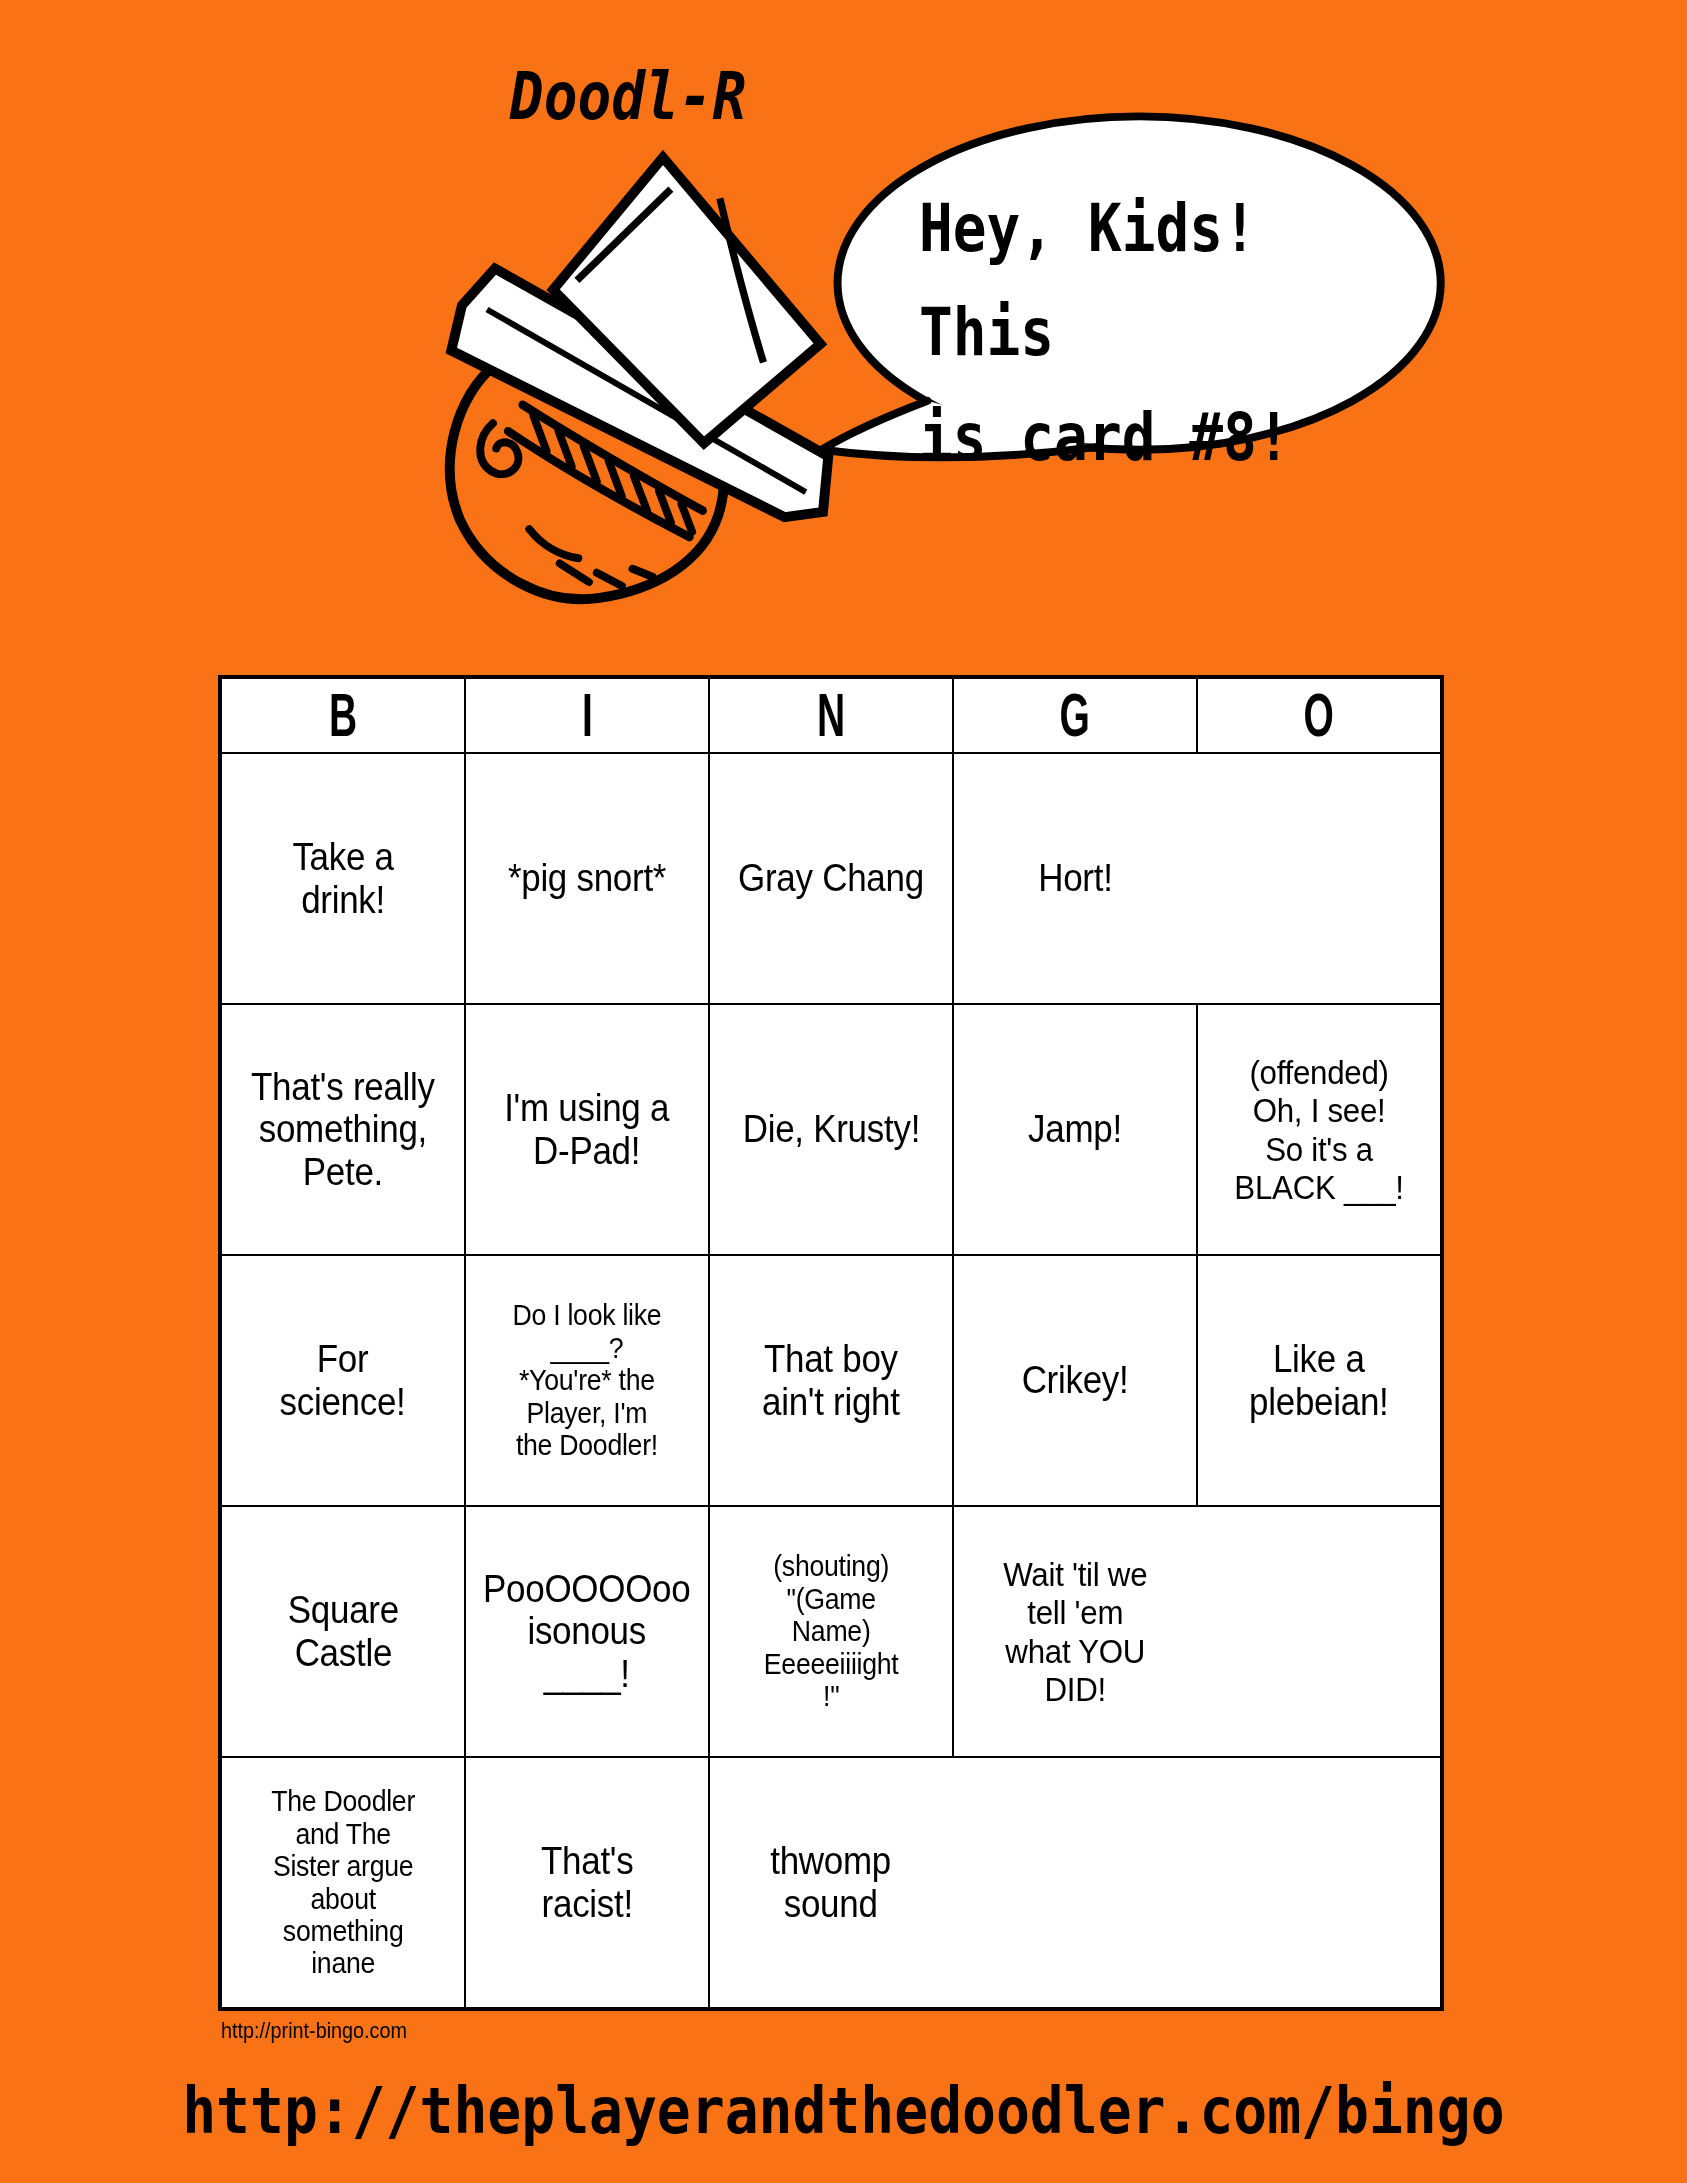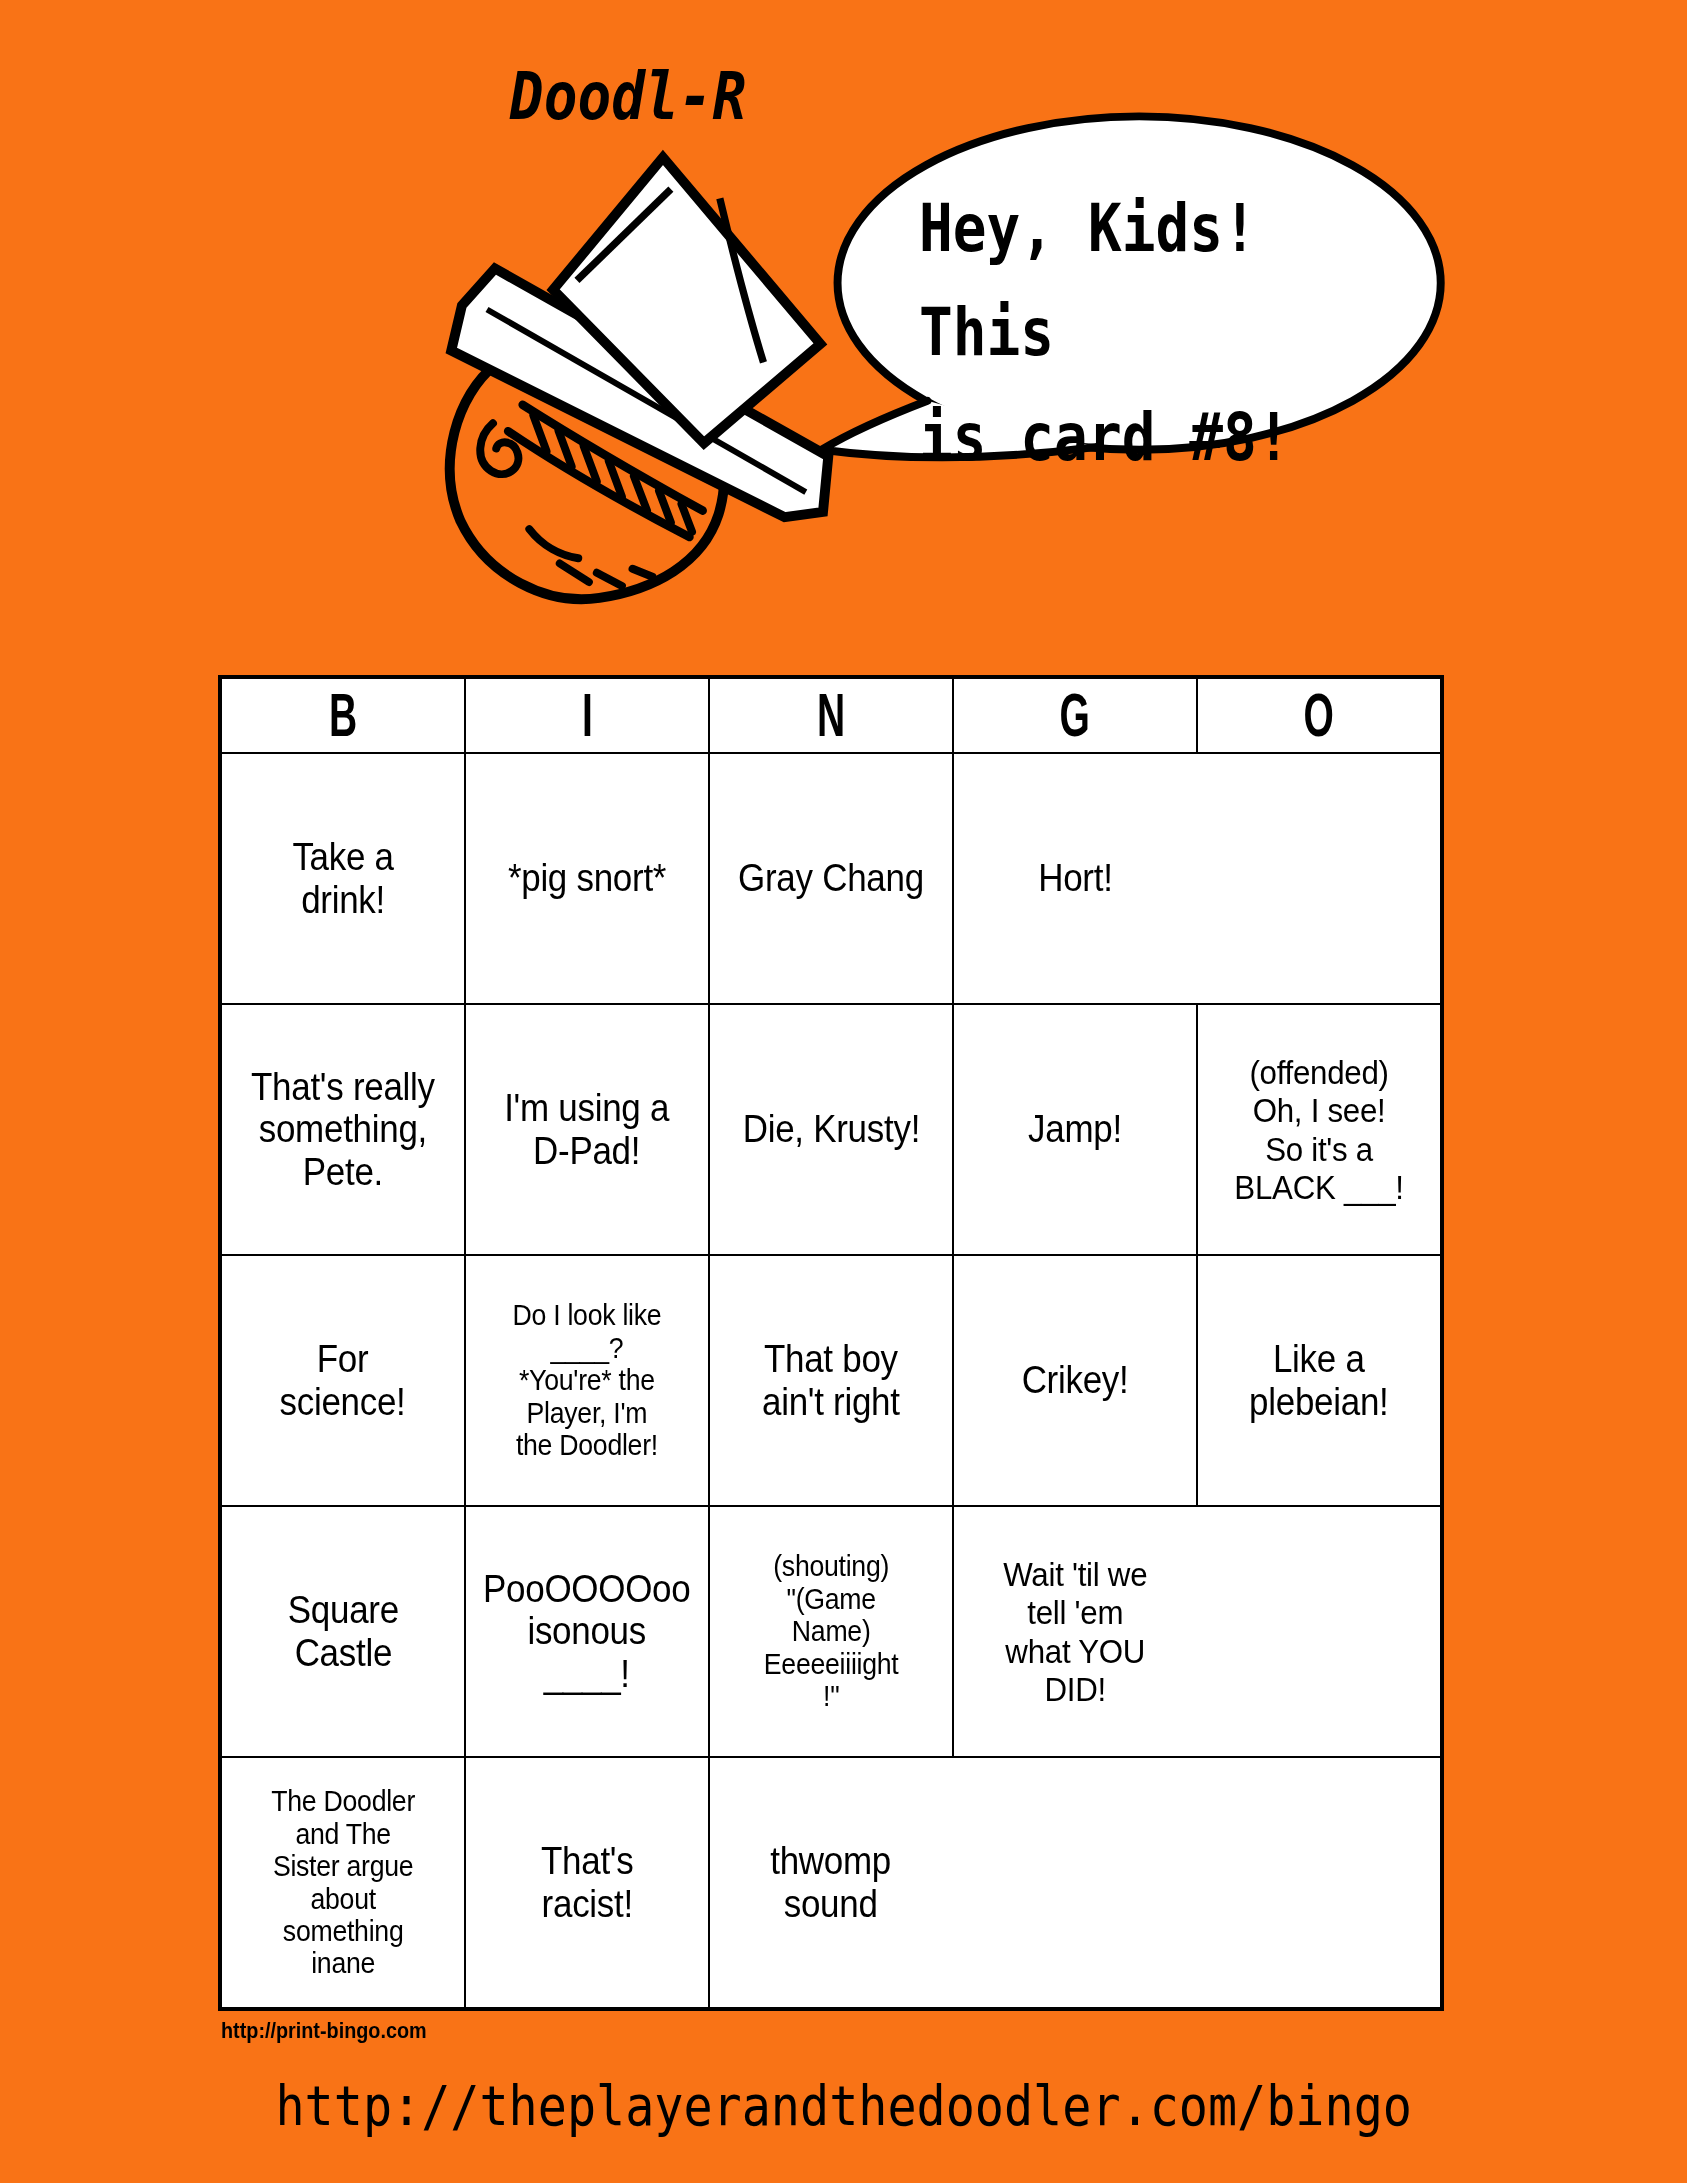--- a/index.html
+++ b/index.html
@@ -55,28 +55,27 @@
     white-space:pre-line;
     line-height:1.12;
     letter-spacing:-0.3px;
     transform:scaleX(0.92);
     font-size:38px;
   }
   
   .print-url{
     position:absolute;left:221px;top:2018px;
     font-size:22.5px;
-    font-weight:bold;
   }
   .print-url span{display:inline-block;transform:scaleX(0.88);transform-origin:left center;}
   .big-url{
     position:absolute;left:0;top:2076px;width:1687px;
     text-align:center;
     font-family:"DejaVu Sans Mono","Liberation Mono",monospace;
-    font-weight:normal;font-size:55px;line-height:1.1;
+    font-weight:bold;font-size:64px;line-height:1.1;
   }
   .big-url span{display:inline-block;transform:scaleX(0.88);}
 </style>
 </head>
 <body>
 
 <div class="page">
 
   <svg class="art-svg" viewBox="0 0 2550 1010">
 

